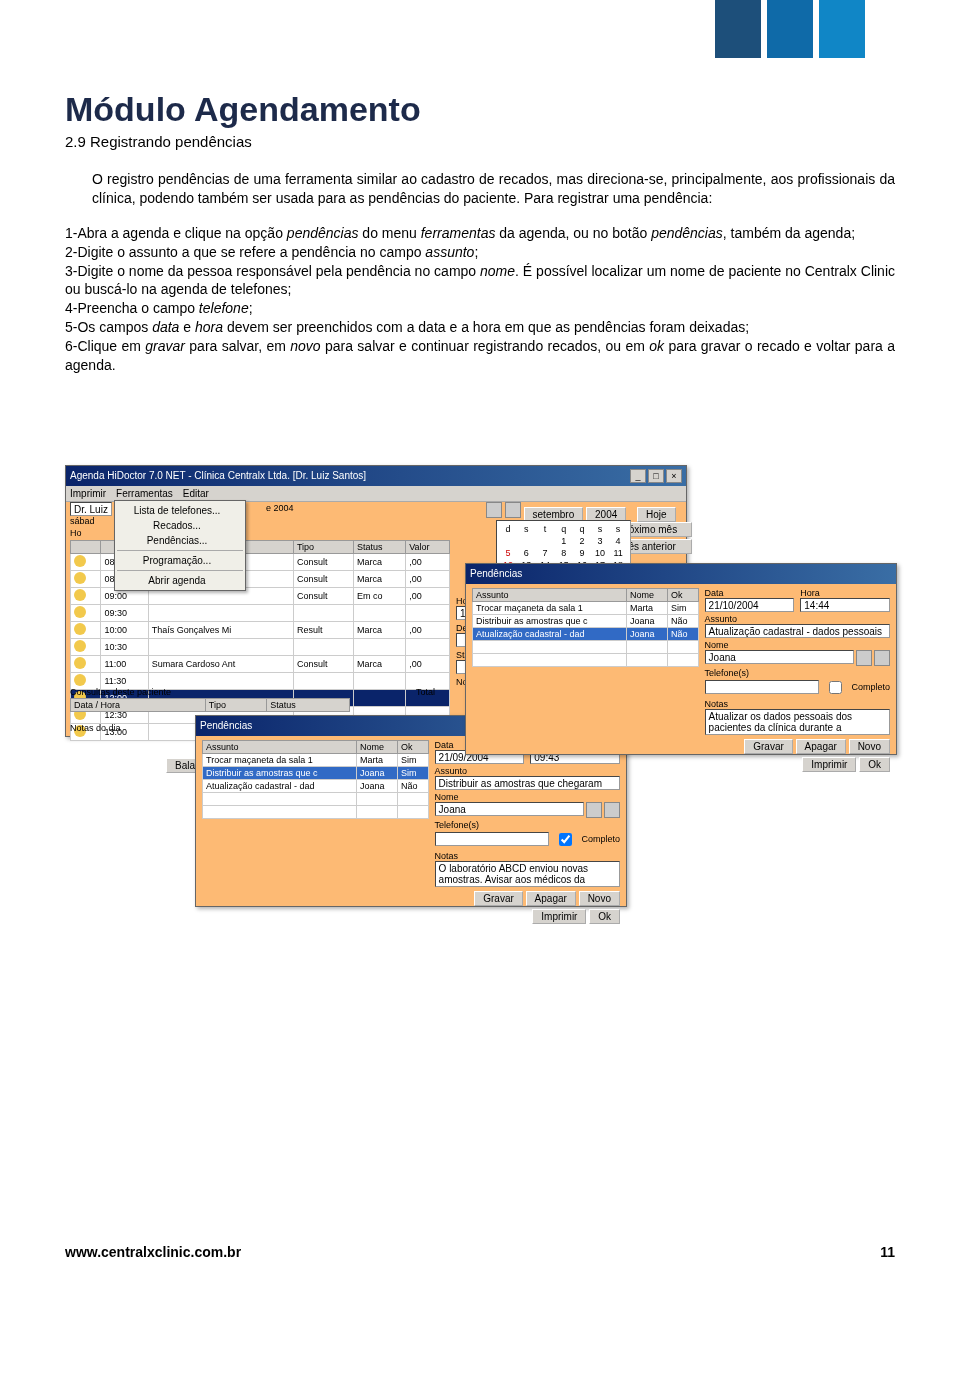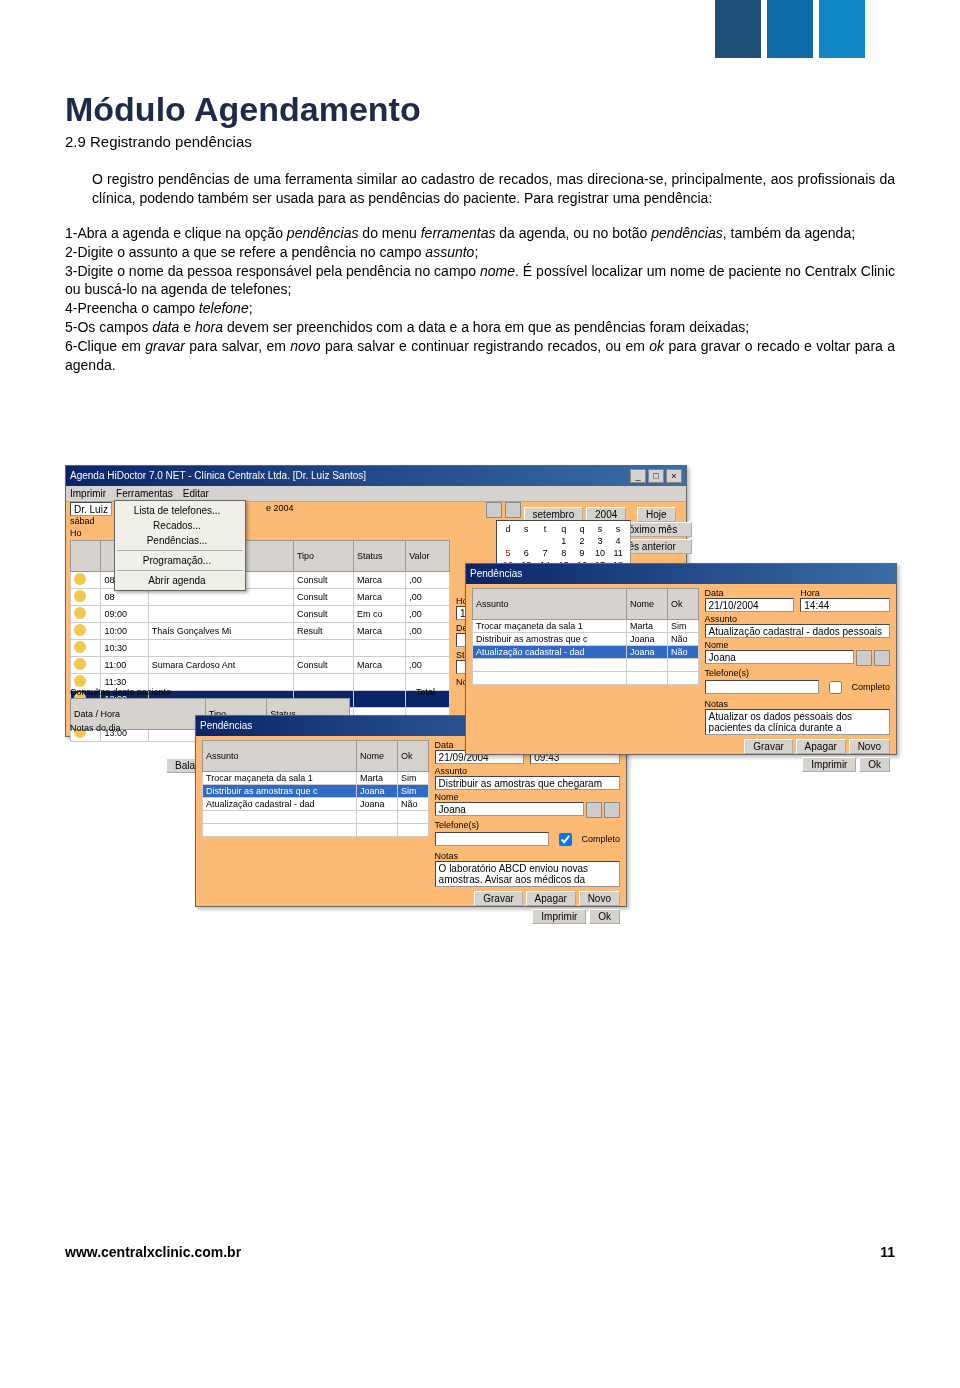--- a/index.html
+++ b/index.html
@@ -142,21 +142,21 @@
     white-space: nowrap;
   }
   .tbl {
     border-collapse: collapse;
     width: 100%;
     font-size: 9px;
   }
   .tbl th {
     background: #d6d3ce;
     border: 1px solid #999;
-    padding: 10px 3px;
+    padding: 1px 3px;
     text-align: left;
     font-weight: normal;
   }
   .tbl td {
     border: 1px solid #ccc;
     padding: 1px 3px;
     background: #fff;
   }
   .row-sel td { background: #0a246a !important; color: #fff; }
   .row-sel2 td { background: #316ac5 !important; color: #fff; }
@@ -277,20 +277,28 @@
                 <td>Marca</td>
                 <td>,00</td>
               </tr>
           <tr>
                 <td><span class="icon-face"></span></td>
                 <td>09:00</td>
                 <td></td>
                 <td>Consult</td>
                 <td>Em co</td>
                 <td>,00</td>
+              </tr>
+          <tr>
+                <td><span class="icon-face"></span></td>
+                <td>09:30</td>
+                <td></td>
+                <td></td>
+                <td></td>
+                <td></td>
               </tr>
           <tr>
                 <td><span class="icon-face"></span></td>
                 <td>10:00</td>
                 <td>Thaís Gonçalves Mi</td>
                 <td>Result</td>
                 <td>Marca</td>
                 <td>,00</td>
               </tr>
           <tr>

